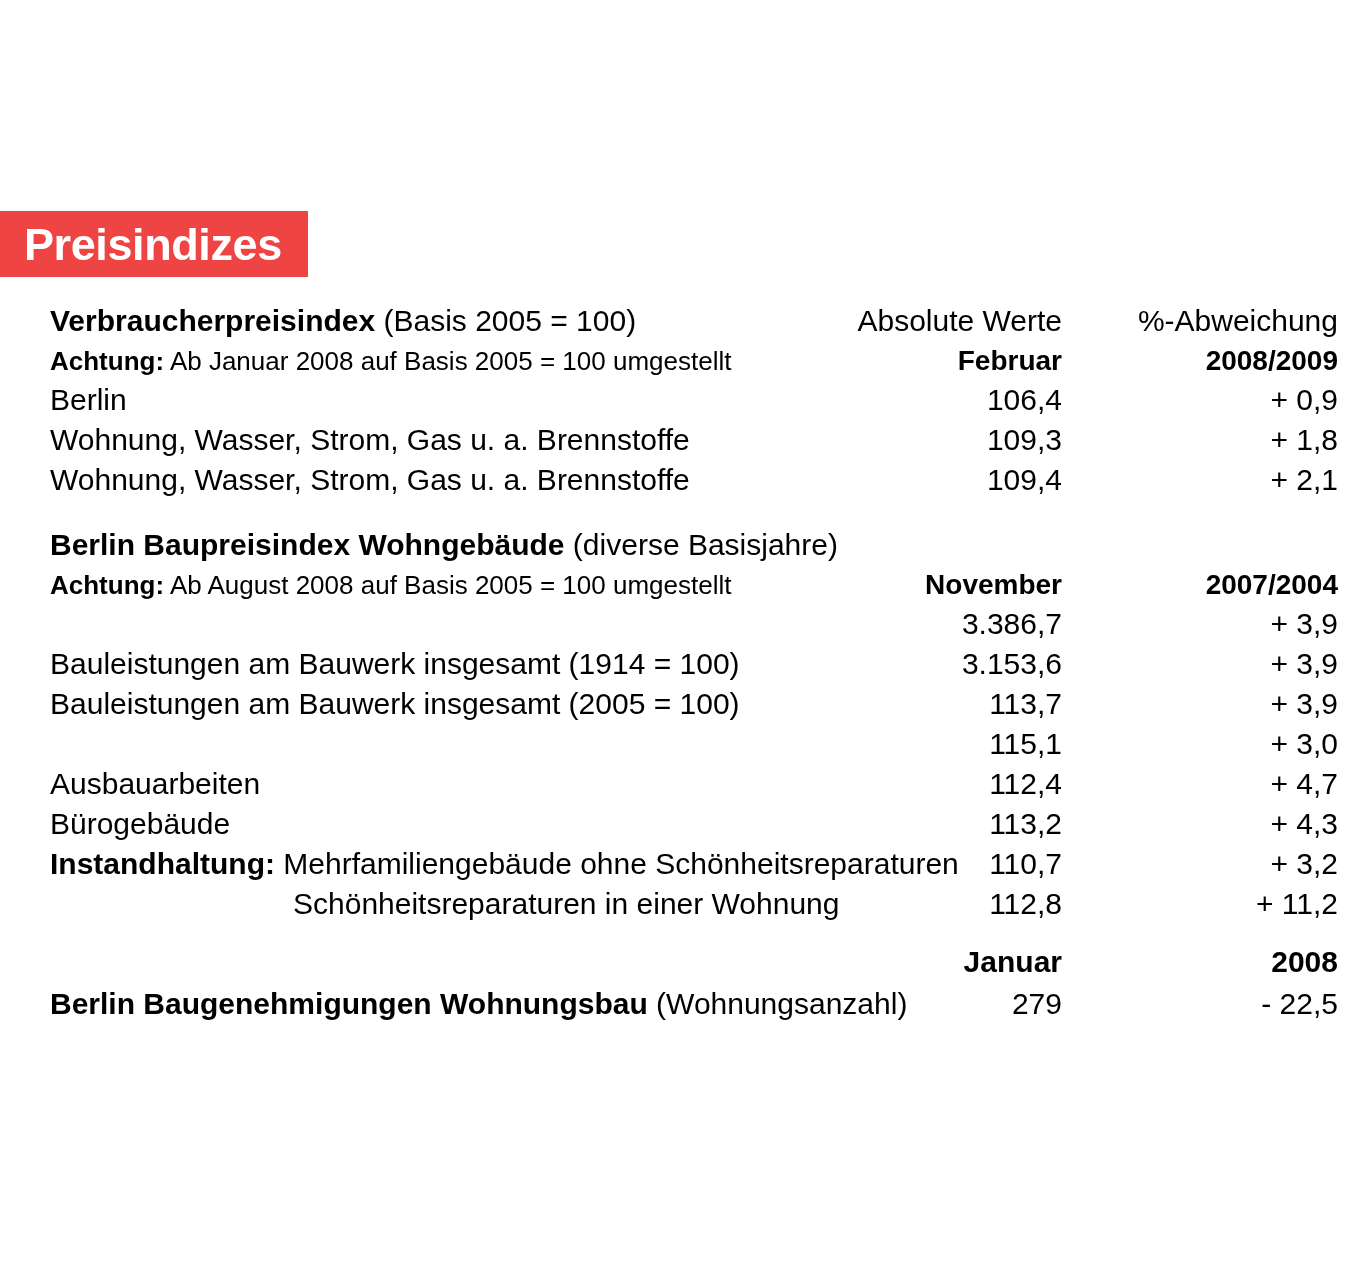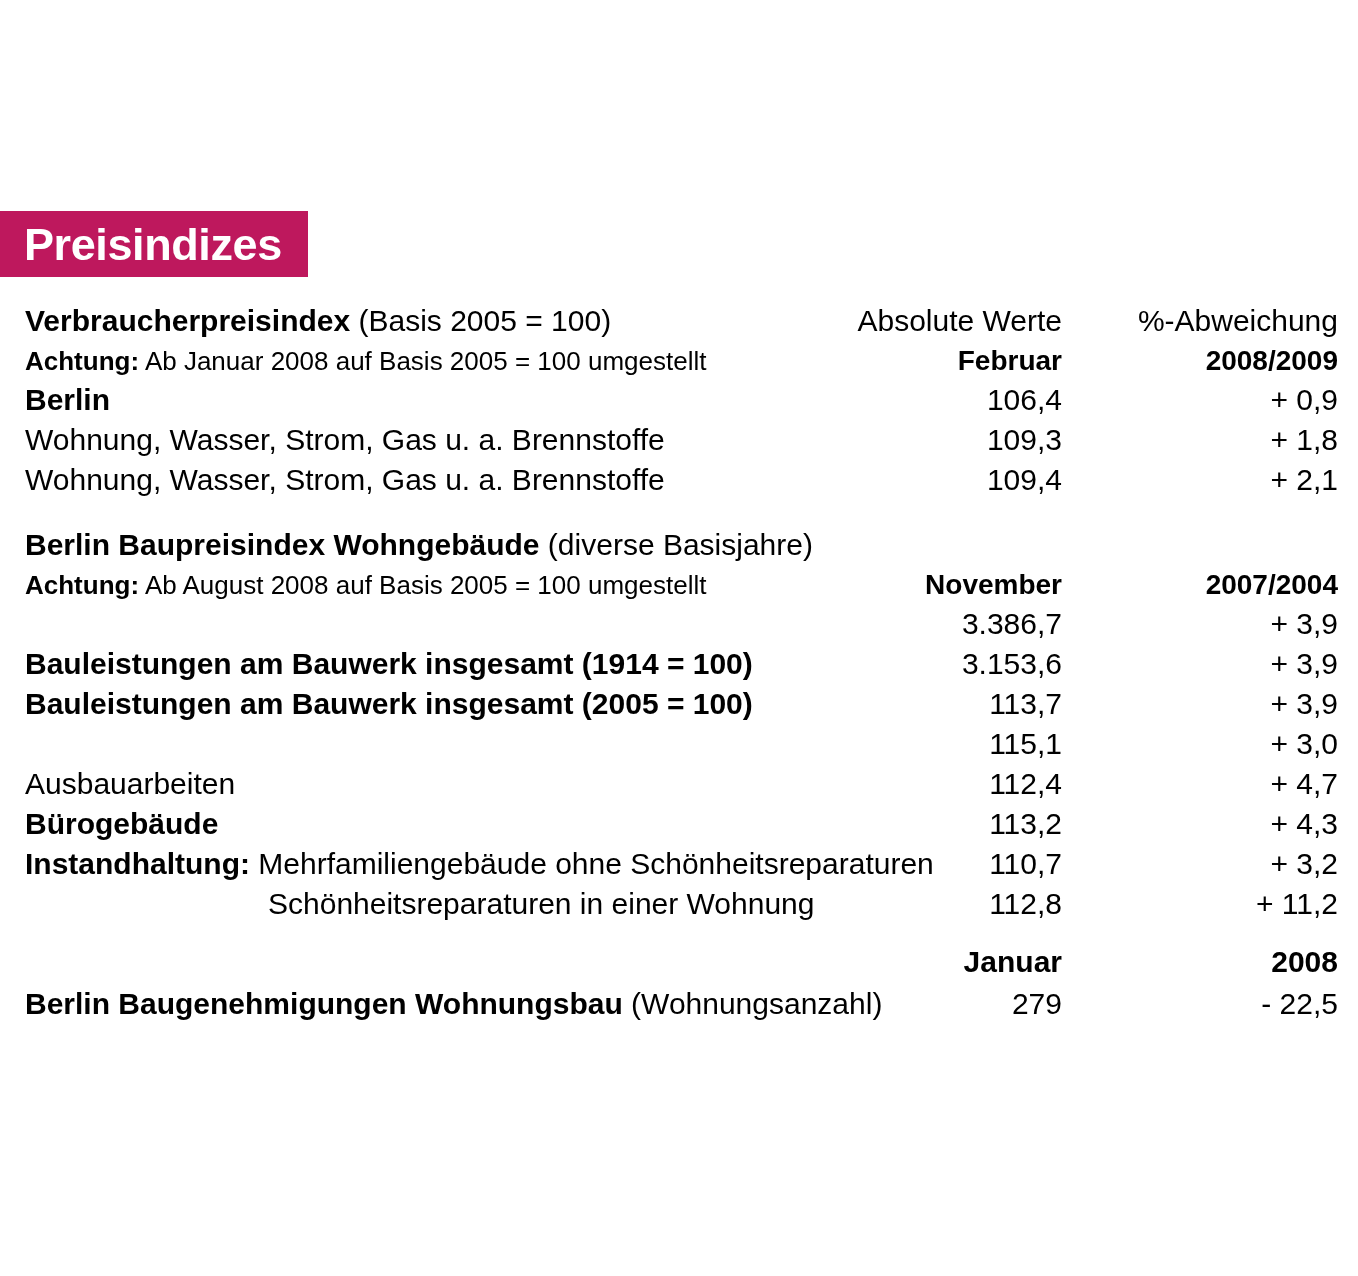--- a/index.html
+++ b/index.html
@@ -45,20 +45,21 @@
     width: 1358px;
   }
 
   .label {
     flex: 1 1 auto;
     min-width: 0;
     font-size: 30px;
     line-height: 40px;
     white-space: nowrap;
     overflow: visible;
+    margin-left: 25px;
   }
   .label .b { font-weight: bold; }
 
   
   .cell-abs {
     position: absolute;
     right: 296px;
     text-align: right;
     font-size: 30px;
     line-height: 40px;
@@ -99,35 +100,35 @@
   .row-note .cell-abs,
   .row-note .cell-dev {
     font-size: 26px;
     line-height: 38px;
   }
   .row-note .cell-abs,
   .row-note .cell-dev { font-weight: bold; font-size: 28px; }
 
   .row-data { height: 40px; }
 
-  .bold { font-weight: bold; }
+  .bold { font-weight: normal; }
 
   .indent { padding-left: 268px; }
 
   .spacer-24 { height: 24px; }
   .spacer-18 { height: 18px; }
 
   .subhead-row { height: 42px; }
   .subhead-row .cell-abs,
   .subhead-row .cell-dev { font-weight: bold; }
 </style>
 </head>
 <body>
 
-<div class="banner" style="background: #be185d;">
+<div class="banner" style="background: #ef4444;">
   <span class="banner-title" style="color: rgb(255, 255, 255);">Preisindizes</span>
 </div>
 
 <div class="table">
 
   <div class="rowabs row-head">
     <span class="label"><span class="b">Verbraucherpreisindex</span><span> (Basis 2005 = 100)</span></span>
     <span class="cell-abs">Absolute Werte</span>
     <span class="cell-dev">%-Abweichung</span>
   </div>

